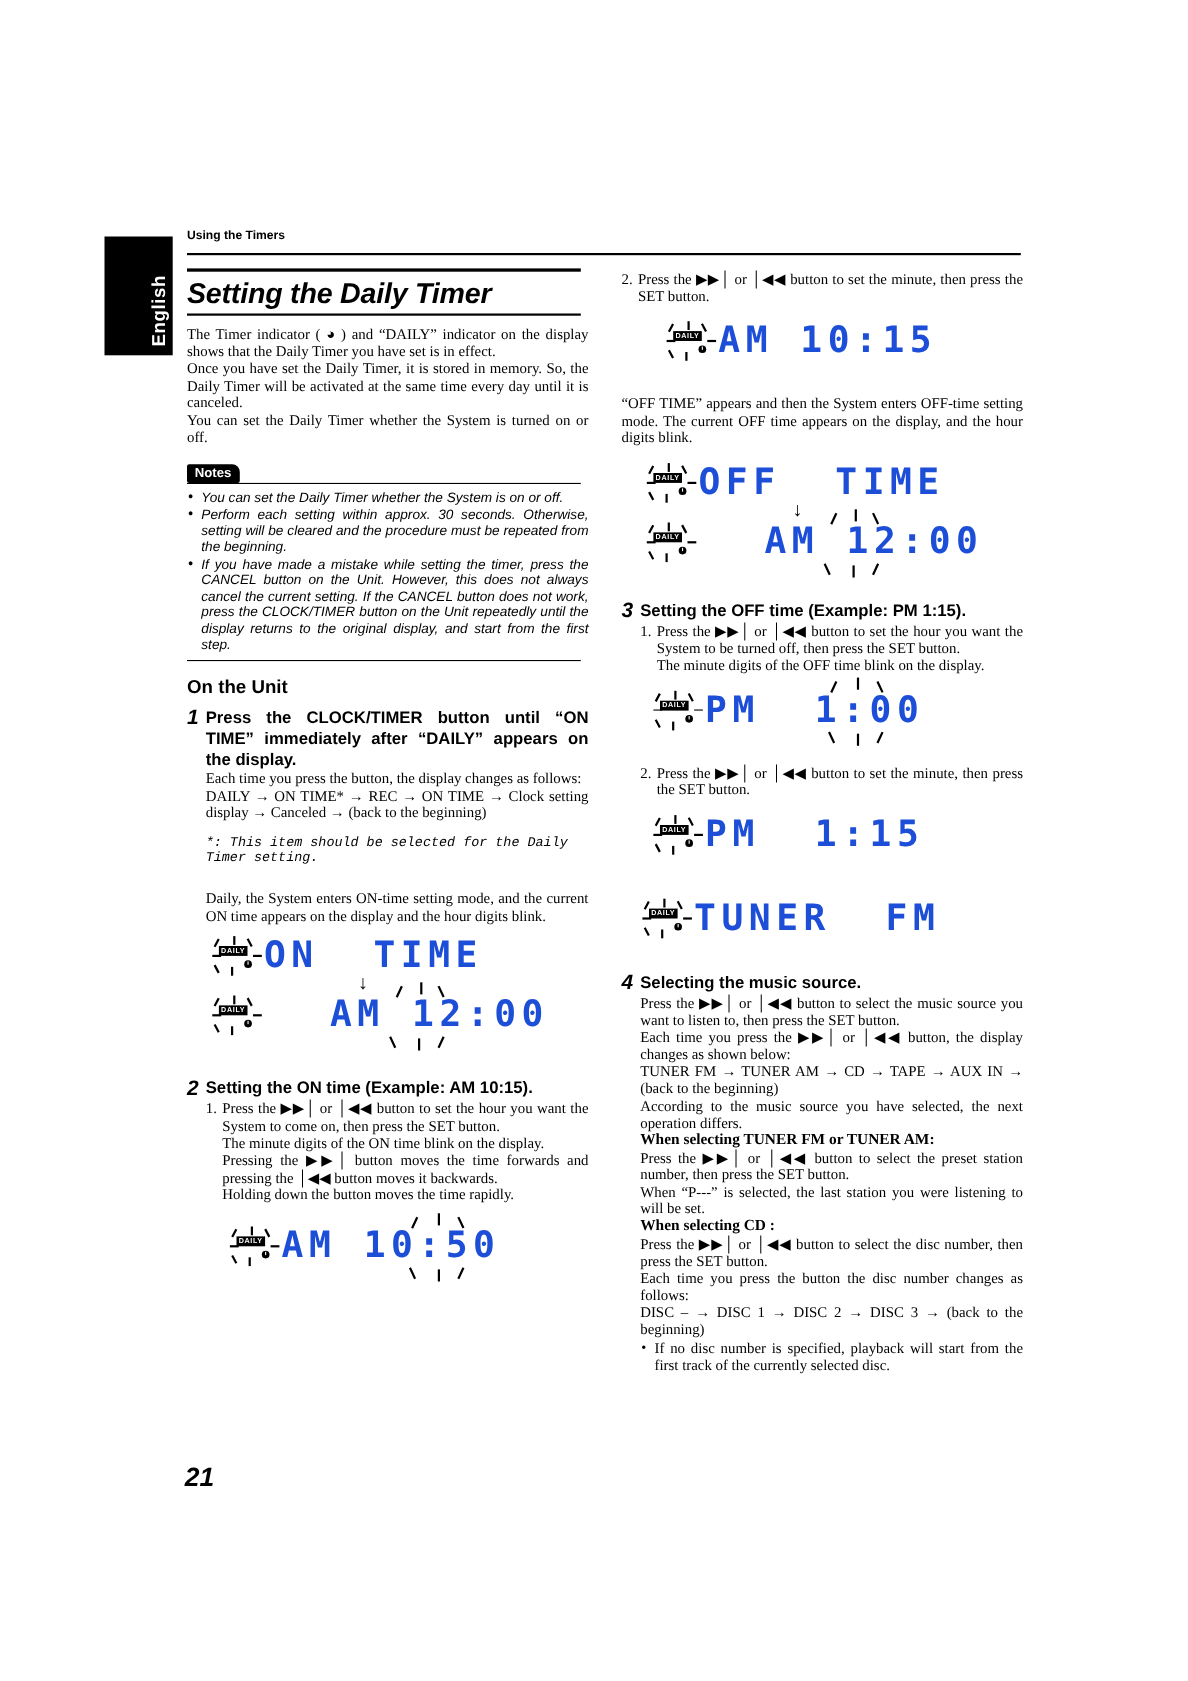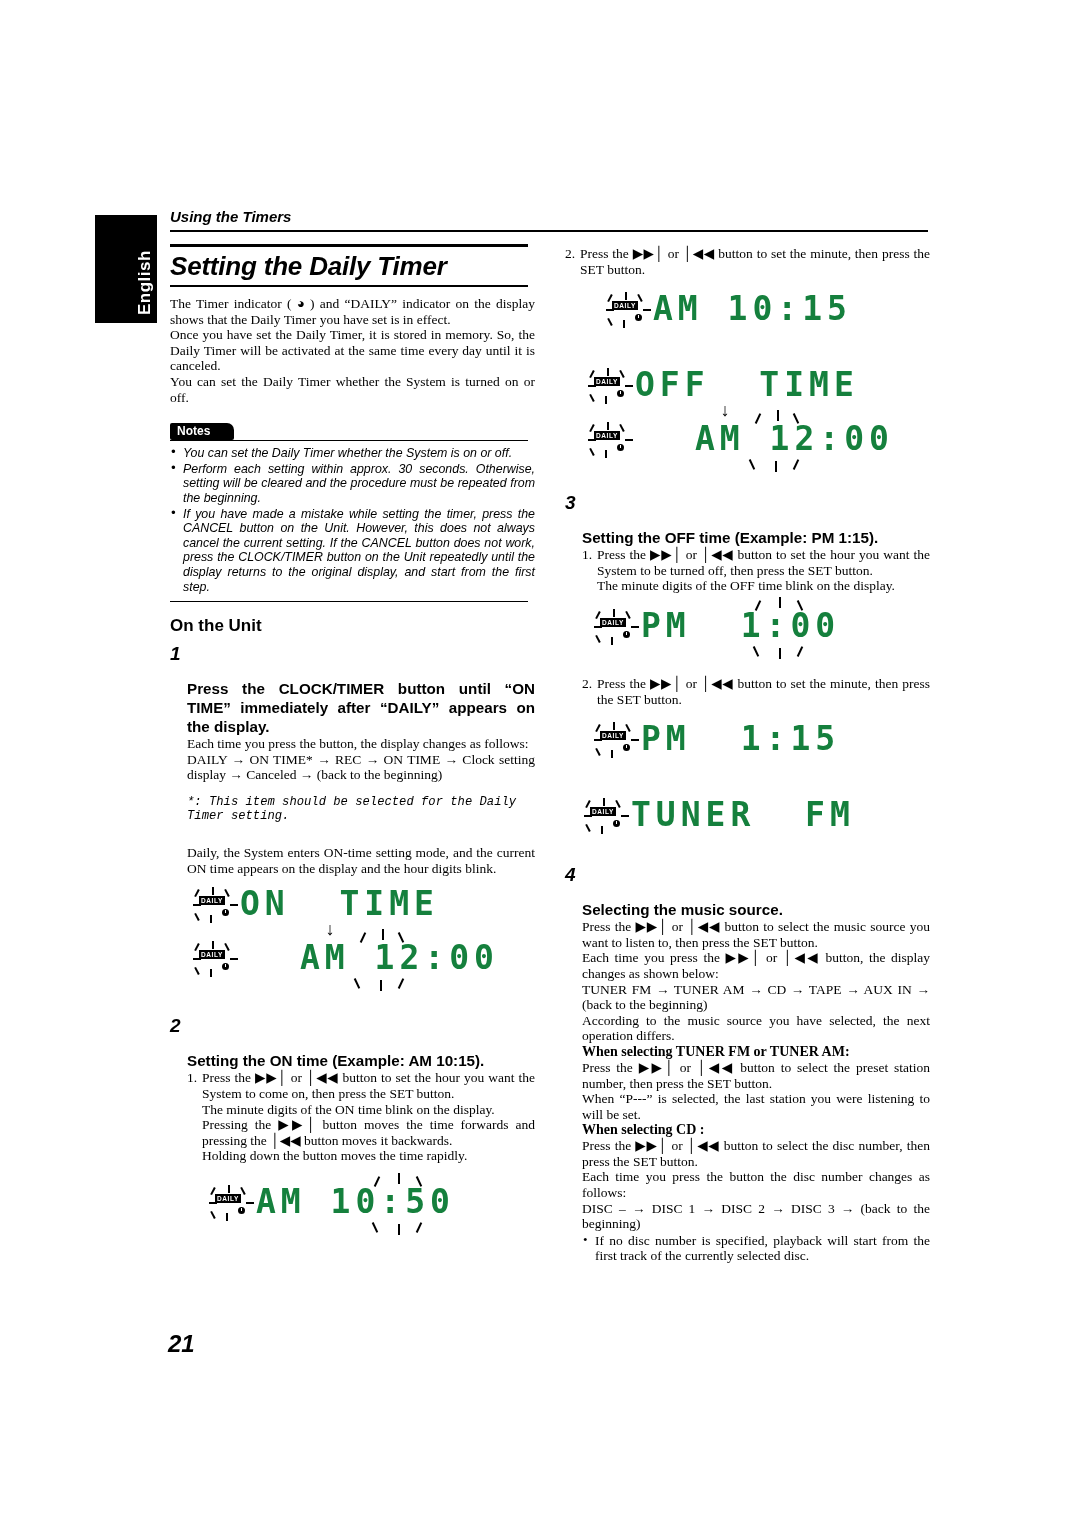--- a/index.html
+++ b/index.html
@@ -30,22 +30,22 @@
     transform-origin:left top;
     position:absolute;
     left:40px; top:100px;
     white-space:nowrap;
   }
 
   
   .runhead {
     position:absolute; left:170px; top:208px;
     font-family:"Liberation Sans", sans-serif;
-    font-style:italic; font-weight:bold;
-    font-size:15px;
+    font-weight:bold;
+    font-size:11px;
   }
   .runhead-rule {
     position:absolute; left:170px; top:230px;
     width:758px; height:0;
     border-top:2px solid #000;
   }
 
   
   .col { position:absolute; width:365px; }
   .col-left  { left:170px;  top:240px; }
@@ -80,21 +80,21 @@
   p.body + p.body { margin-top:0; }
   .gap { height:10px; }
 
   
   .notes-wrap { margin-top:14px; position:relative; }
   .notes-badge {
     display:inline-block;
     background:#000; color:#fff;
     font-family:"Liberation Sans", sans-serif;
     font-weight:bold; font-size:12px;
-    padding:1px 24px 2px 7px;
+    padding:1px 8px 2px 7px;
     border-radius:2px 7px 2px 2px;
     position:relative; top:2px;
   }
   .notes-rule {
     border-top:1.5px solid #000;
     margin:2px 0 5px 0;
     width:358px;
   }
   ul.notes { list-style:none; margin:0; padding:0; }
   ul.notes li {
@@ -138,21 +138,20 @@
     width:17px;
     flex:0 0 17px;
     line-height:20px;
   }
   .step-title {
     font-family:"Liberation Sans", sans-serif;
     font-weight:bold;
     font-size:15.2px;
     line-height:19px;
     flex:1;
-    margin-top:35px;
   }
   .step-title.wide { text-align:justify; }
   .indent { margin-left:17px; }
   .sub-num {
     display:flex; align-items:flex-start;
   }
   .sub-num .n { width:15px; flex:0 0 15px; font-size:13.5px; line-height:15.6px;}
   .sub-num .t { flex:1; font-size:13.5px; line-height:15.6px; text-align:justify;}
   .ital-note {
     font-family:Liberation Mono, monospace;
@@ -195,21 +194,21 @@
     position:absolute; left:3px; top:1px;
     width:1px; height:3px; background:#fff;
   }
   .seg {
     font-family:"DejaVu Sans Mono", monospace;
     font-size:33px;
     letter-spacing:5px;
     line-height:36px;
     font-weight:bold;
     -webkit-text-stroke:0px;
-    color:#15803d;
+    color:#1d4ed8;
     position:relative;
     white-space:pre;
     text-align:right;
   }
   .seg-wrap { position:relative; display:inline-block; }
   .arrow-down {
     text-align:center; width:200px;
     font-size:18px; line-height:14px;
     margin:0 0 0 60px;
   }
@@ -369,20 +368,21 @@
           <div class="ray" style="left:34px; top:2px;  width:1.6px; height:8px; transform:rotate(-28deg);"></div>
           <div class="ray" style="left:1px;  top:17px; width:8px;   height:1.6px;"></div>
           <div class="ray" style="left:38px; top:17px; width:8px;   height:1.6px;"></div>
           <div class="ray" style="left:4px;  top:26px; width:1.6px; height:8px; transform:rotate(-28deg);"></div>
           <div class="ray" style="left:18px; top:28px; width:1.6px; height:8px;"></div>
         </div>
         <div class="seg">AM 10:15</div>
       </div>
     </div>
 
+    <p class="body">“OFF TIME” appears and then the System enters OFF-time setting mode. The current OFF time appears on the display, and the hour digits blink.</p>
 
     <div class="lcd" style="height:120px; margin-top:14px;">
       <div class="lcd-row" style="margin-left:22px;">
         <div class="daily-ind">
           <div class="daily-box">DAILY</div>
           <div class="timer-dot"></div>
           <div class="ray" style="left:4px;  top:2px;  width:1.6px; height:8px; transform:rotate(28deg);"></div>
           <div class="ray" style="left:20px; top:0px;  width:1.6px; height:8px;"></div>
           <div class="ray" style="left:34px; top:2px;  width:1.6px; height:8px; transform:rotate(-28deg);"></div>
           <div class="ray" style="left:1px;  top:17px; width:8px;   height:1.6px;"></div>

